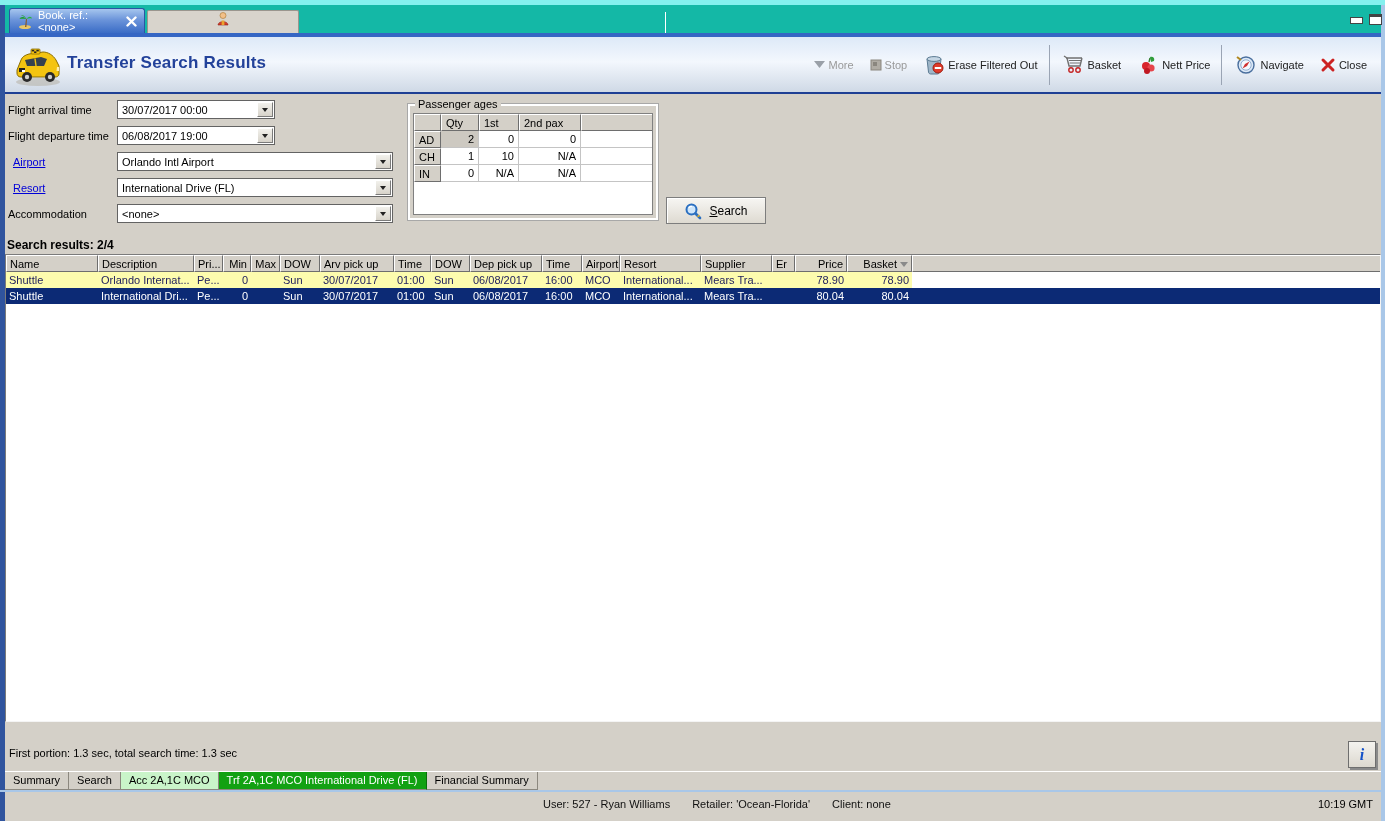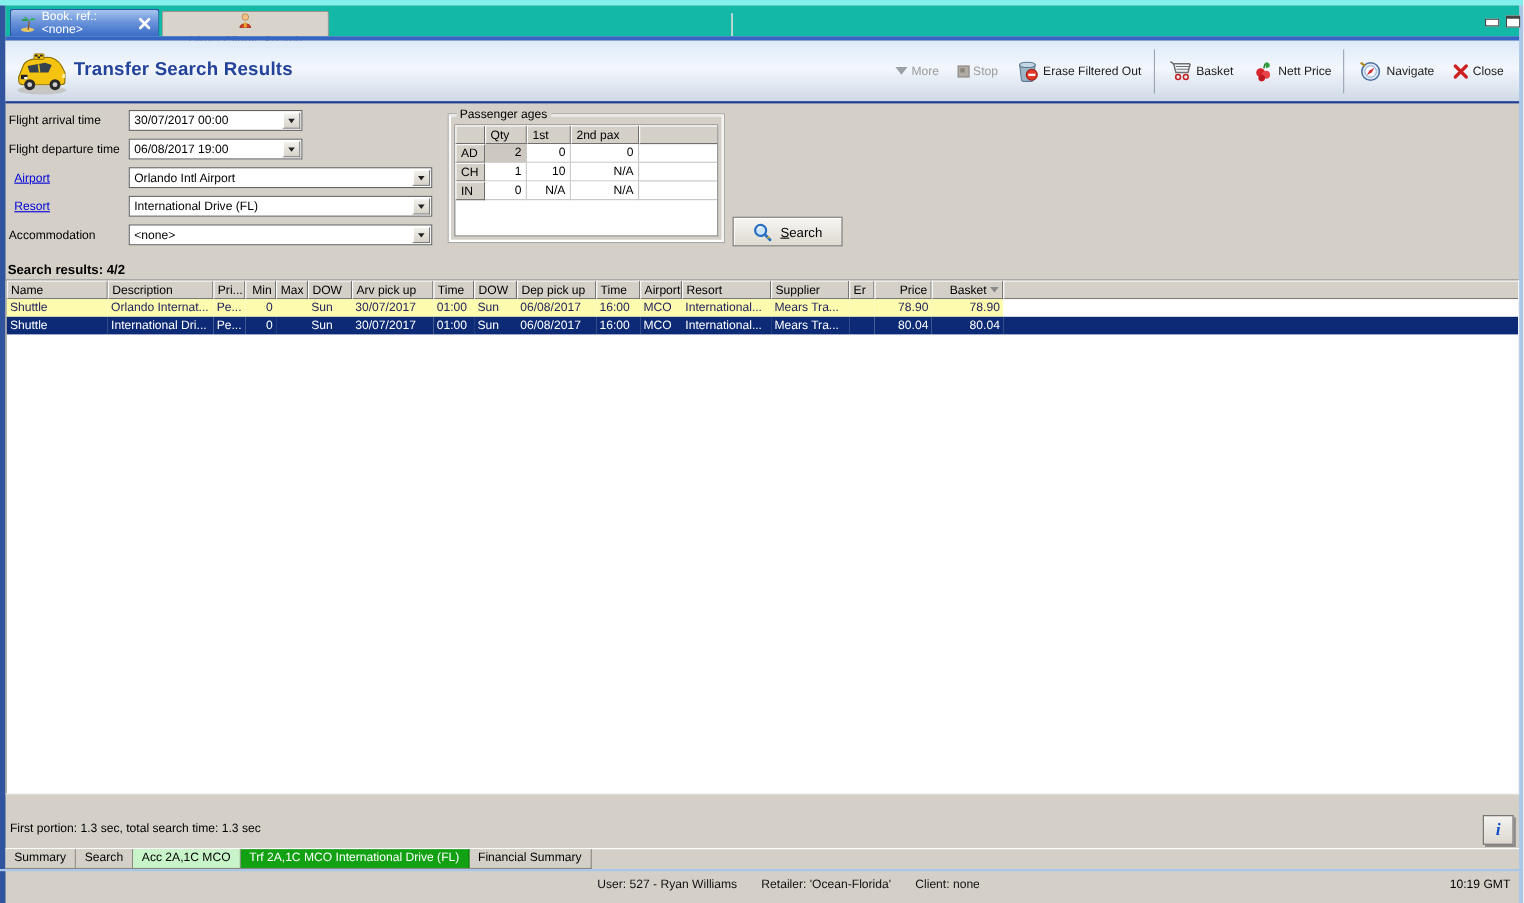--- a/index.html
+++ b/index.html
@@ -321,21 +321,21 @@
   <div class="search-btn">
     <svg width="18" height="18" viewBox="0 0 18 18">
       <circle cx="7.5" cy="7.5" r="5" fill="#cfe6fa" stroke="#2a6fc0" stroke-width="2"></circle>
       <path d="M11.5 11.5 L16 16" stroke="#2a6fc0" stroke-width="2.6" stroke-linecap="round"></path>
       <path d="M5 6 C5.5 4.8 7 4.2 8 4.6" stroke="#fff" stroke-width="1.2" fill="none"></path>
       <path d="M13.5 14.5 L15.5 13.5" stroke="#e8b020" stroke-width="1.4"></path>
     </svg>
     <span><u>S</u><span>earch</span></span>
   </div>
 
-  <div class="results-label">Search results: 4/2</div>
+  <div class="results-label">Search results: 2/4</div>
   <div class="results-panel">
     <div class="rrow">
       <div class="hc c0">Name</div>
       <div class="hc c1">Description</div>
       <div class="hc c2">Pri...</div>
       <div class="hc c3 num">Min</div>
       <div class="hc c4 num">Max</div>
       <div class="hc c5">DOW</div>
       <div class="hc c6">Arv pick up</div>
       <div class="hc c7">Time</div>

